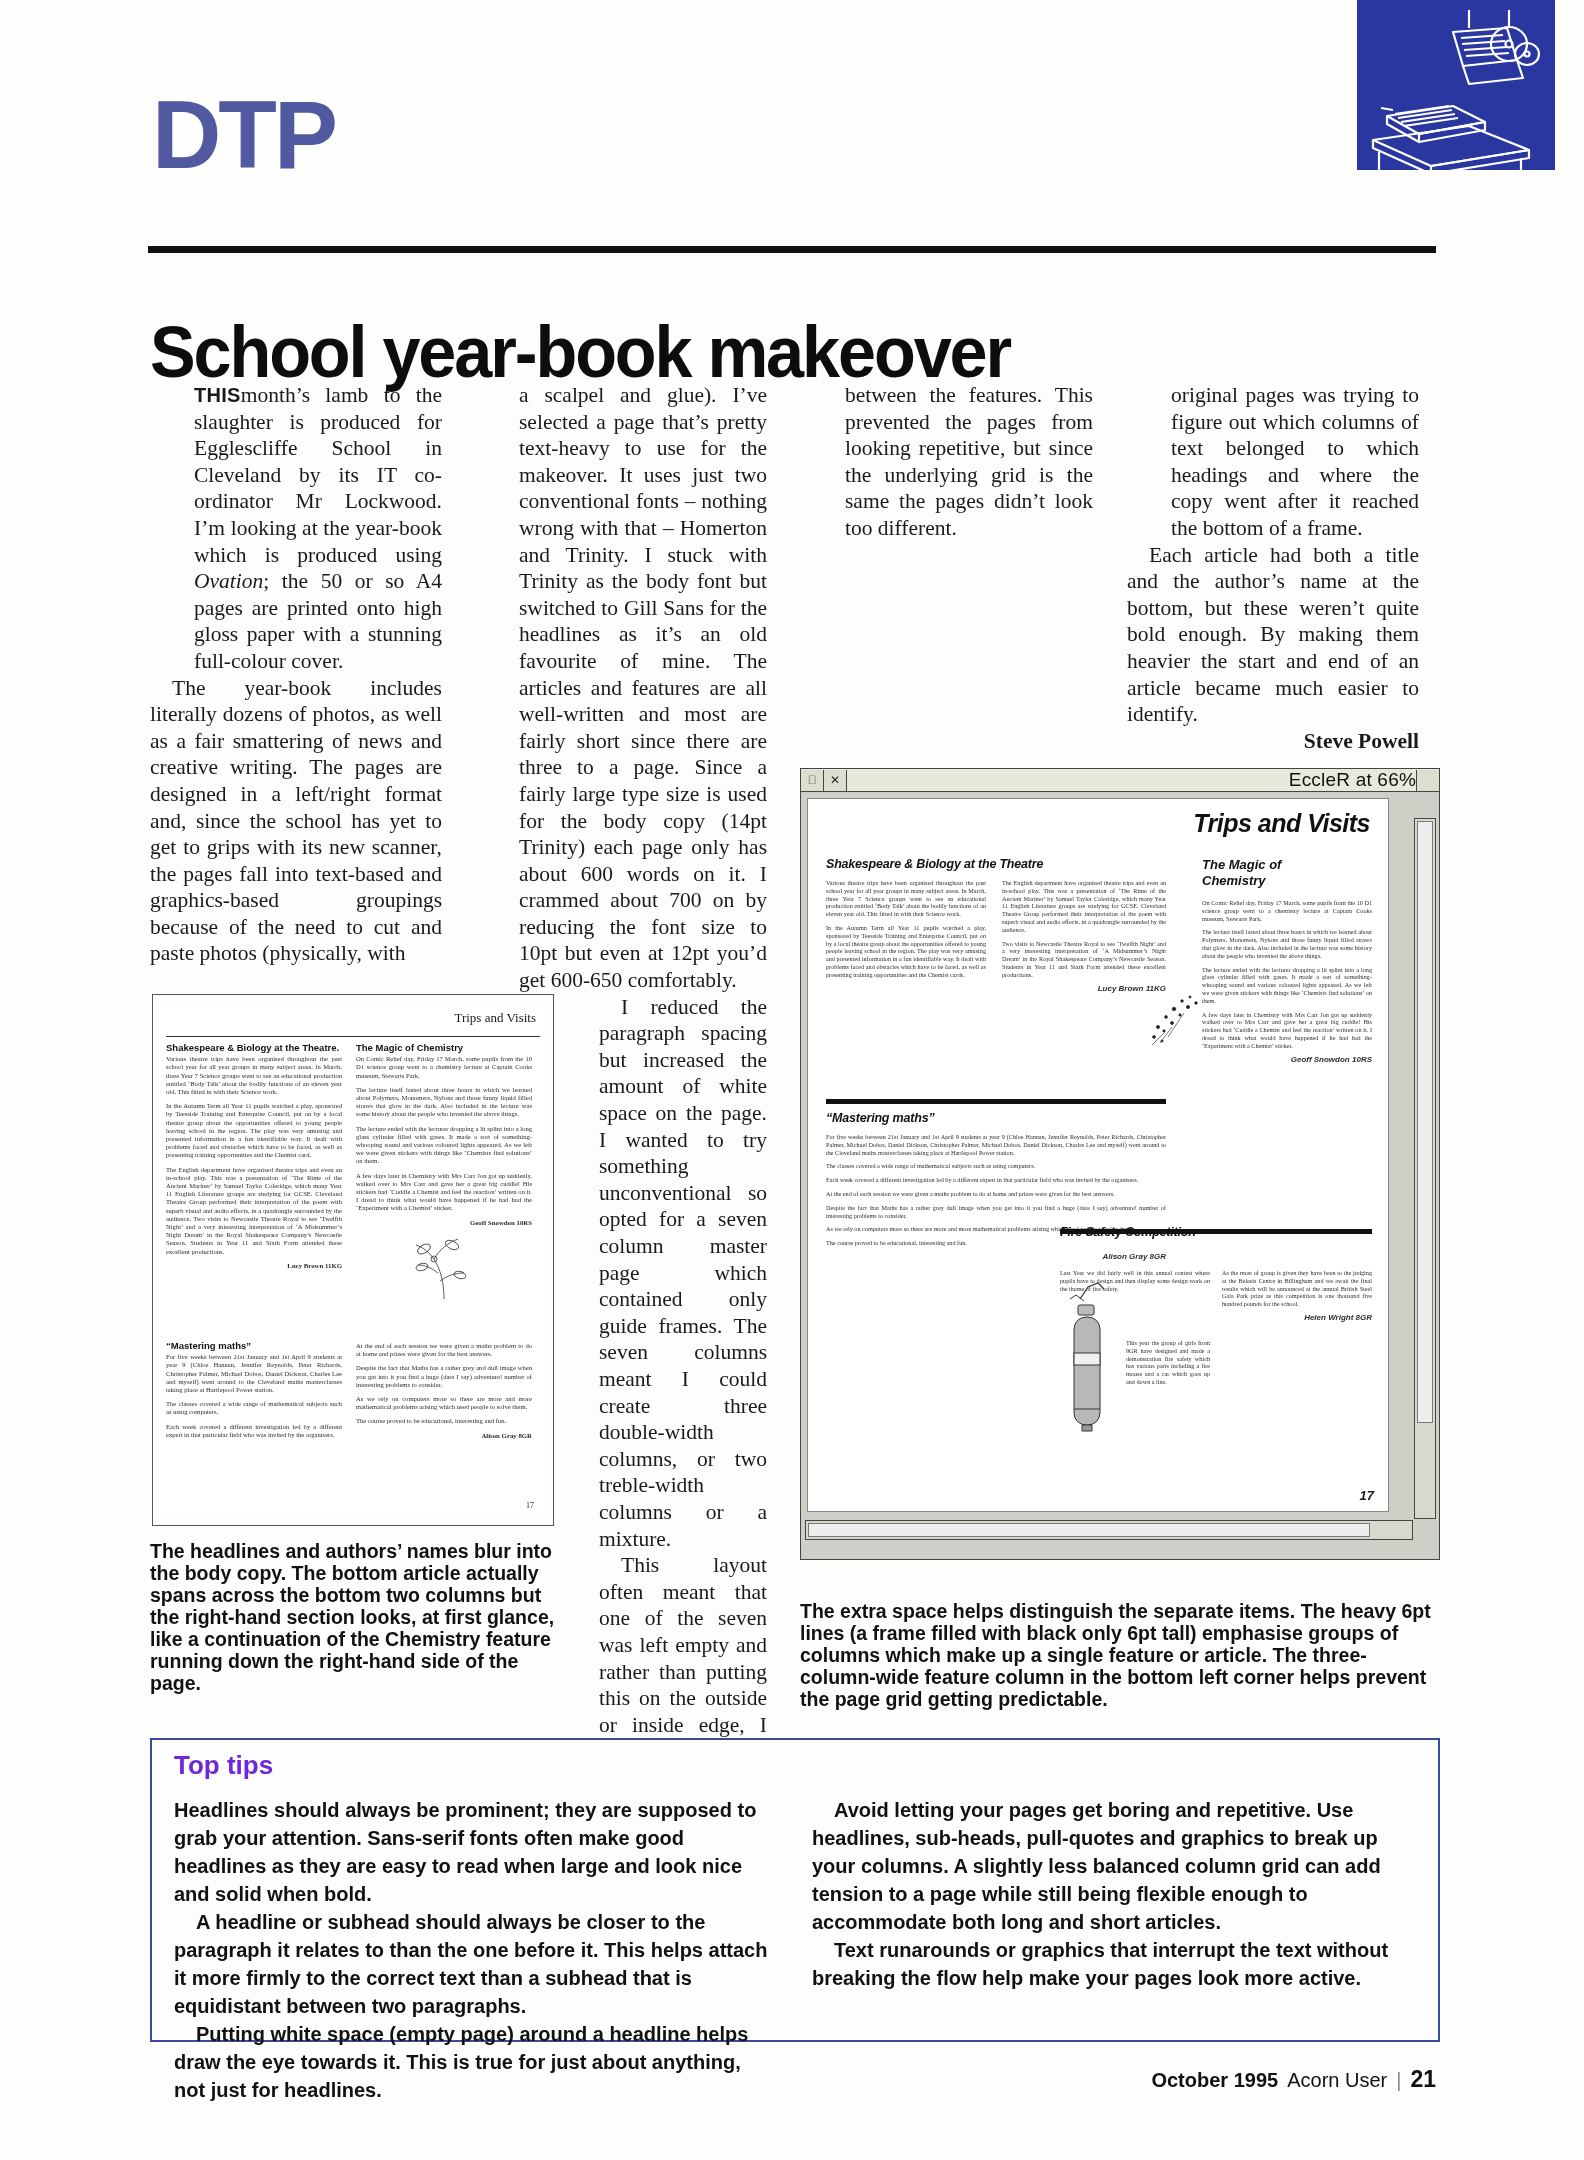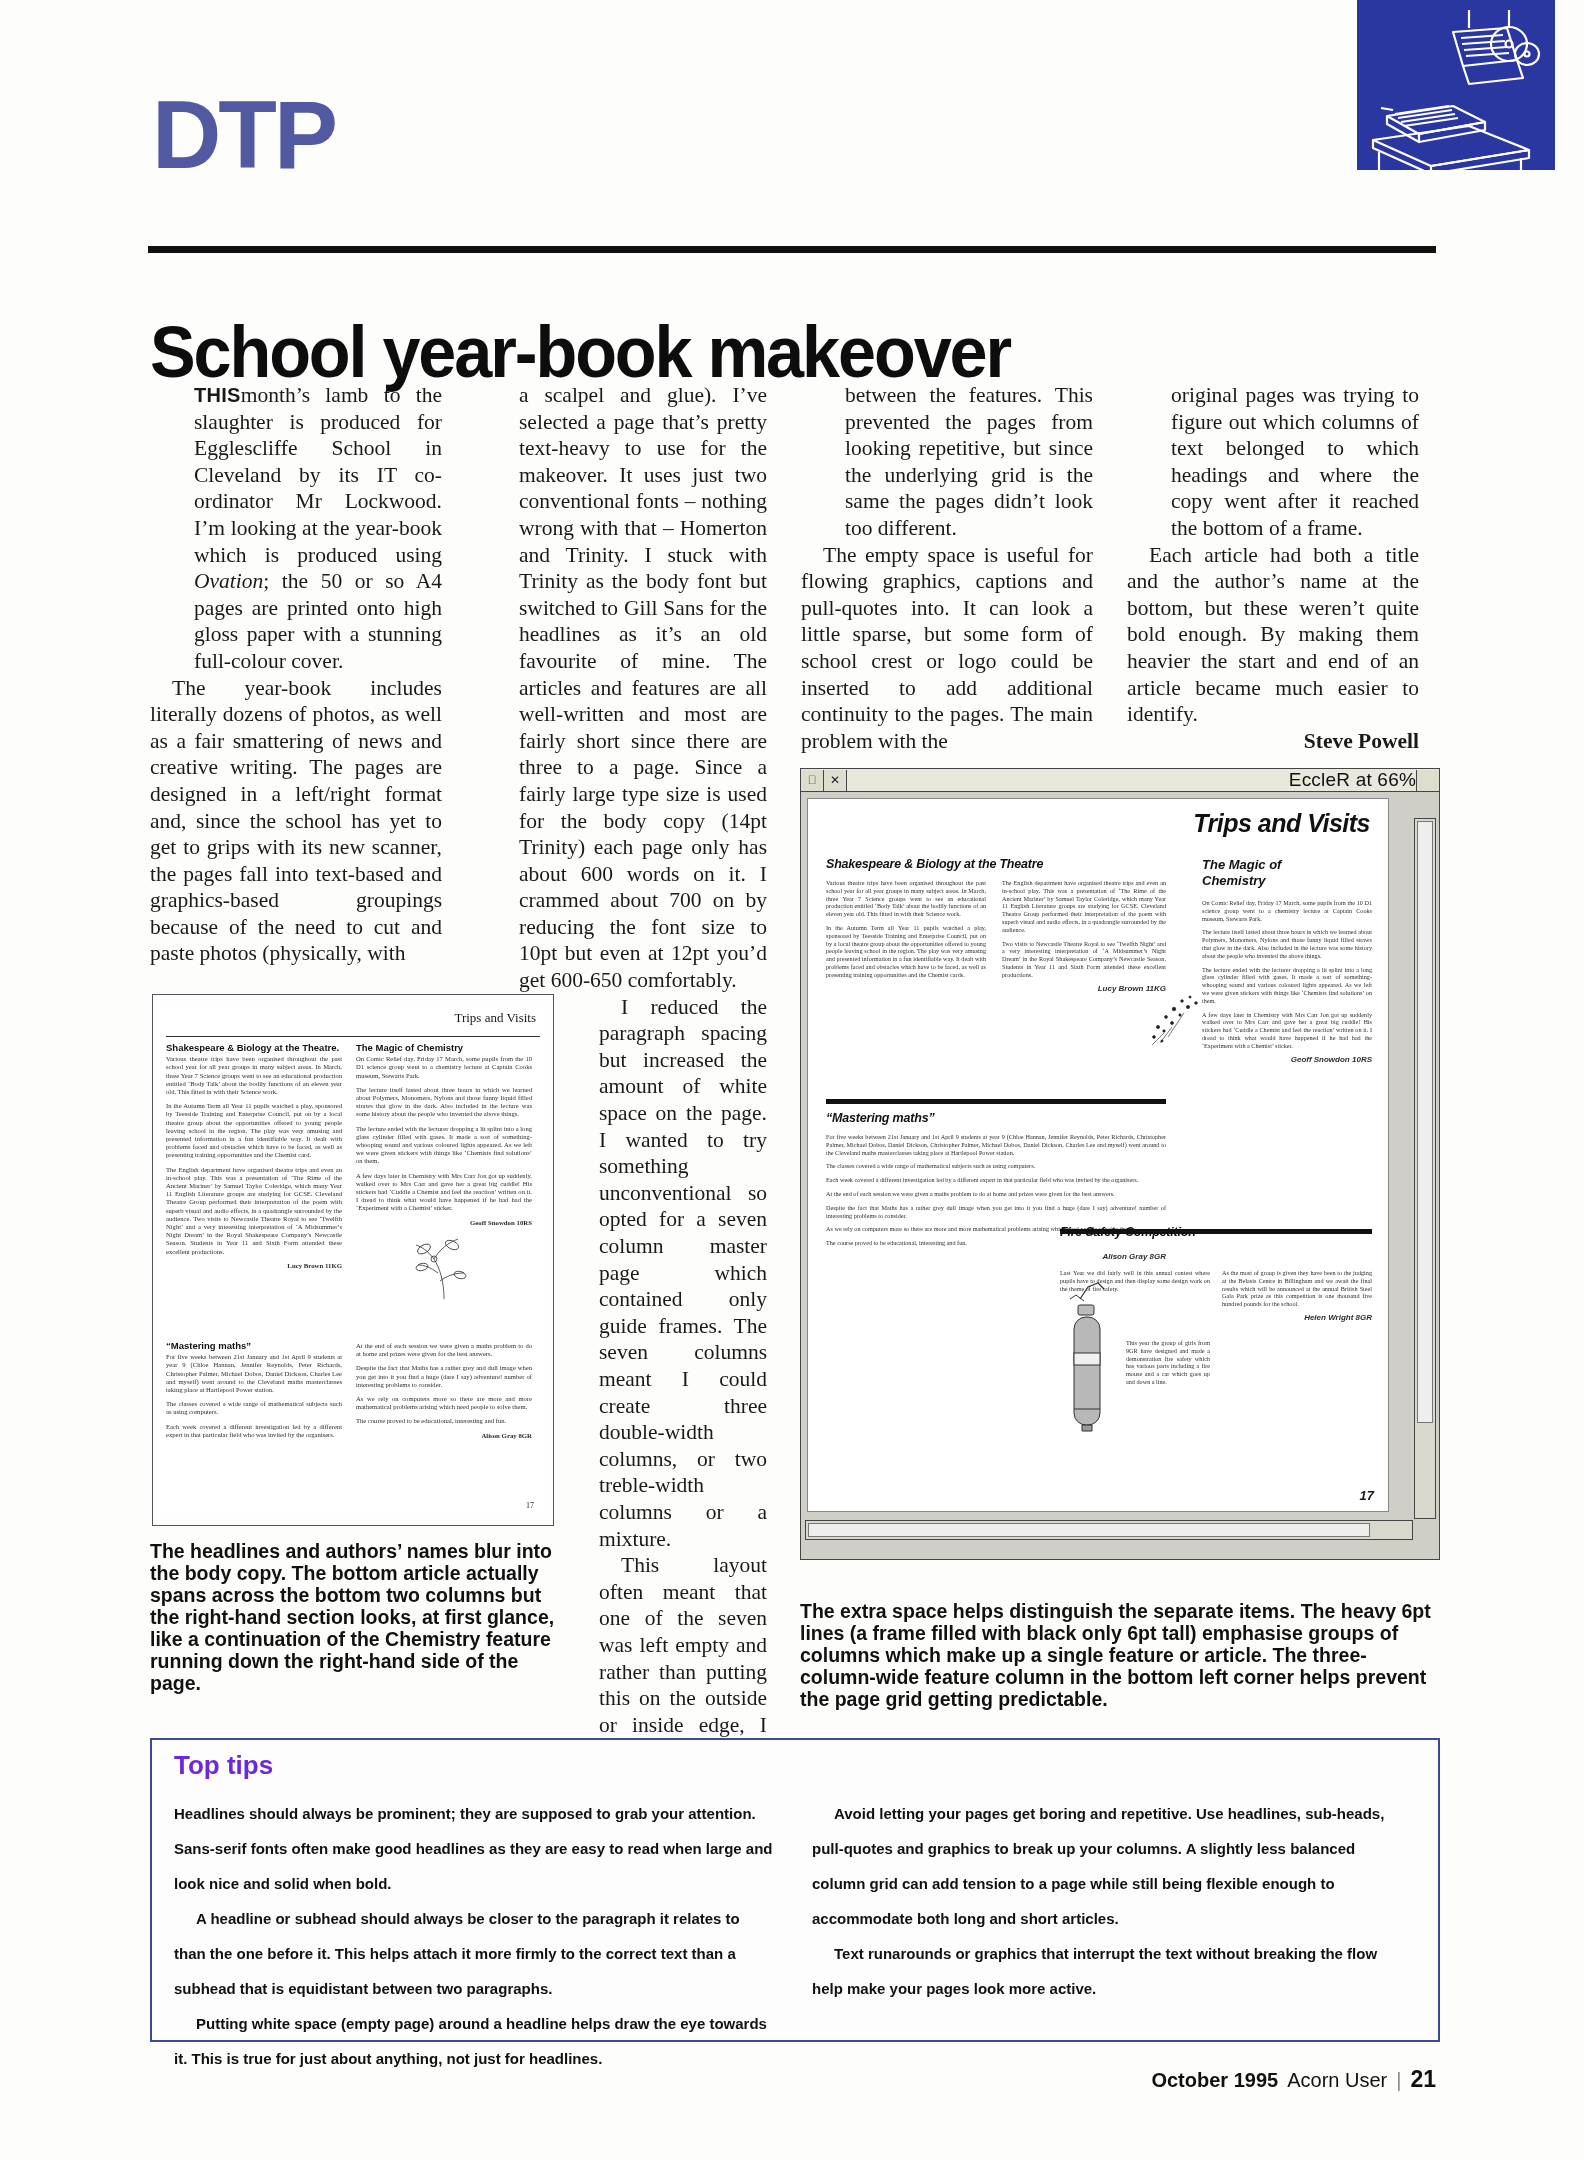--- a/index.html
+++ b/index.html
@@ -162,21 +162,21 @@
     border:2.5px solid #3b4a9c; background:#fdfdfd;
   }
   .tips-title {
     position:absolute; left:22px; top:10px;
     font-family:"Liberation Sans", sans-serif; font-weight:bold;
     font-size:26px; color:#6d28d9;
   }
   .tips-col {
     position:absolute; top:56px; width:600px;
     font-family:"Liberation Sans", sans-serif; font-weight:bold;
-    font-size:15px; line-height:35px; color:#111;
+    font-size:20px; line-height:28px; color:#111;
   }
   .tips-col p { margin:0; text-indent:22px; }
   .tips-col p.first { text-indent:0; }
   #tips-a { left:22px; }
   #tips-b { left:660px; }
 
   
   .footer {
     position:absolute; right:148px; top:2066px;
     font-family:"Liberation Sans", sans-serif; font-size:20px; color:#111;
@@ -229,21 +229,20 @@
     </div>
 
     <div class="bodycol" id="col2">
       <p class="first">a scalpel and glue). I’ve selected a page that’s pretty text-heavy to use for the makeover. It uses just two conventional fonts – nothing wrong with that – Homerton and Trinity. I stuck with Trinity as the body font but switched to Gill Sans for the headlines as it’s an old favourite of mine. The articles and features are all well-written and most are fairly short since there are three to a page. Since a fairly large type size is used for the body copy (14pt Trinity) each page only has about 600 words on it. I crammed about 700 on by reducing the font size to 10pt but even at 12pt you’d get 600-650 comfortably.</p>
       <p class="narrow">I reduced the paragraph spacing but increased the amount of white space on the page. I wanted to try something unconventional so opted for a seven column master page which contained only guide frames. The seven columns meant I could create three double-width columns, or two treble-width columns or a mixture.</p>
       <p class="narrow">This layout often meant that one of the seven was left empty and rather than putting this on the outside or inside edge, I moved it about</p>
     </div>
 
     <div class="bodycol" id="col3">
       <p class="first">between the features. This prevented the pages from looking repetitive, but since the underlying grid is the same the pages didn’t look too different.</p>
-      <p>The empty space is useful for flowing graphics, captions and pull-quotes into. It can look a little sparse, but some form of school crest or logo could be inserted to add additional continuity to the pages. The main problem with the</p>
     </div>
 
     <div class="bodycol" id="col4">
       <p class="first">original pages was trying to figure out which columns of text belonged to which headings and where the copy went after it reached the bottom of a frame.</p>
       <p>Each article had both a title and the author’s name at the bottom, but these weren’t quite bold enough. By making them heavier the start and end of an article became much easier to identify.</p>
       <p class="byline">Steve Powell</p>
     </div>
 
   </div>
 

